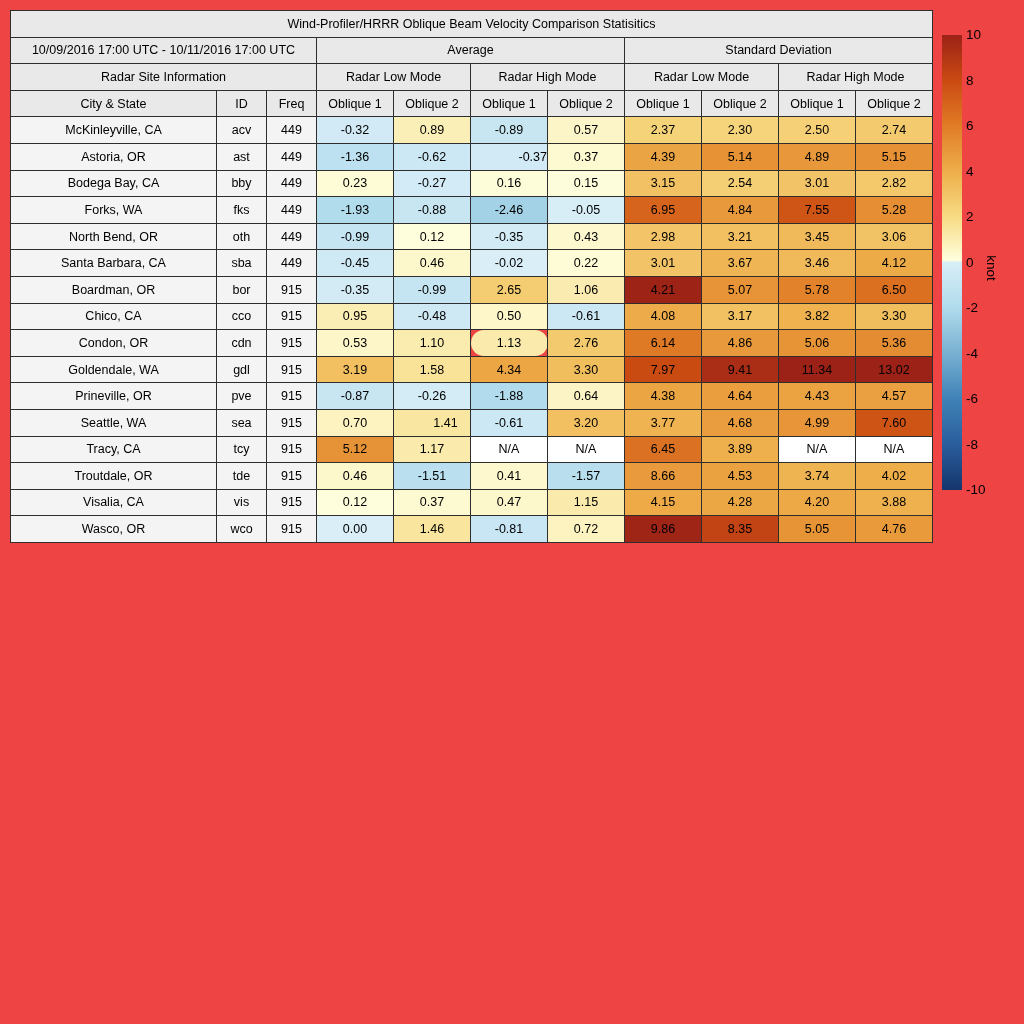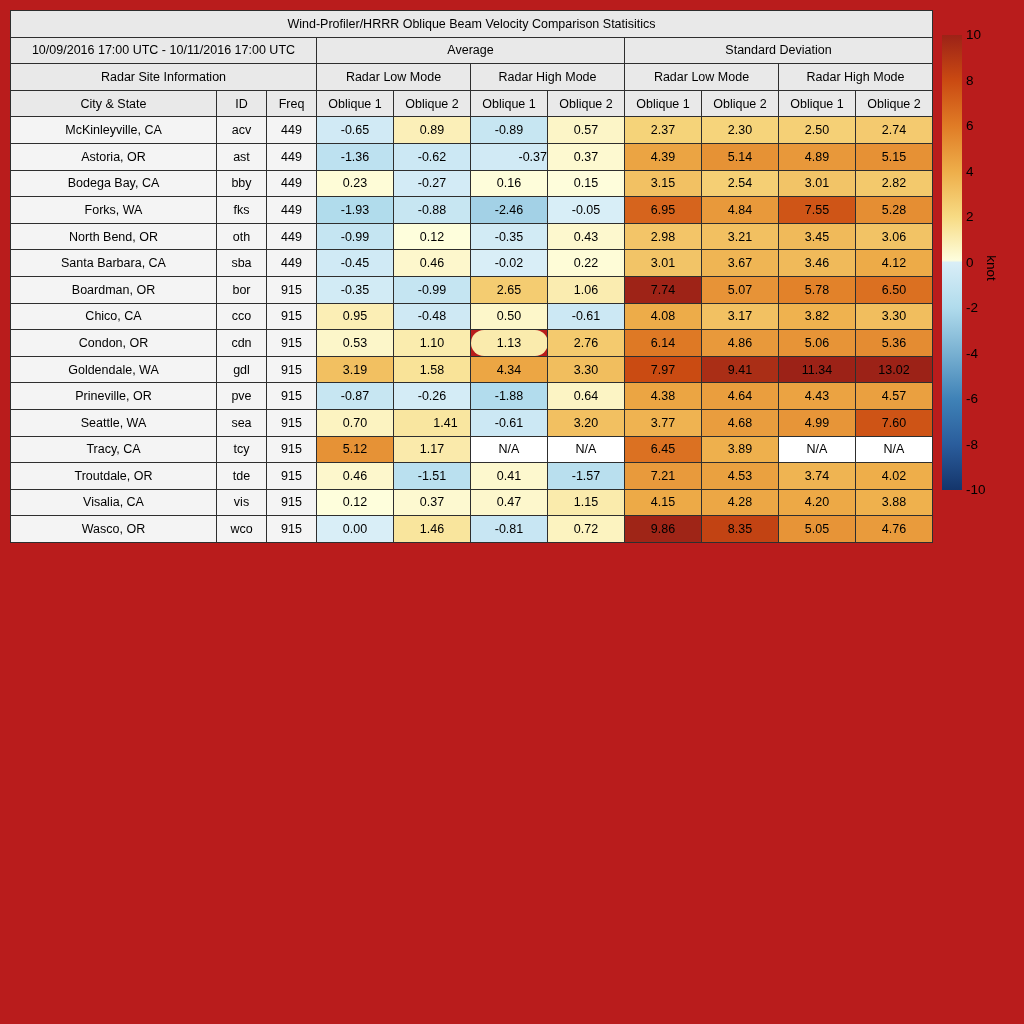--- a/index.html
+++ b/index.html
@@ -1,17 +1,17 @@
 <!DOCTYPE html>
 <html><head>
 <meta charset="utf-8">
 <style>
   html, body { margin:0; padding:0; background:#ffffff; }
   #figure {
-    position:relative; width:1024px; height:1024px; background:#b91c1c;
+    position:relative; width:1024px; height:1024px; background:#ef4444;
     font-family:"Liberation Sans", sans-serif; color:#000;
   }
   table.stats {
     position:absolute; left:10px; top:10px;
     border-collapse:collapse; table-layout:fixed; width:921px;
     border:1.5px solid #1a1a1a;
   }
   table.stats td, table.stats th {
     border:1px solid #2e2e2e; padding:0; height:25.6px;
     text-align:center; vertical-align:middle;
@@ -78,21 +78,21 @@
       <td class="hdr">Oblique 2</td>
       <td class="hdr">Oblique 1</td>
       <td class="hdr">Oblique 2</td>
     </tr>
     </tbody>
       <tbody id="rows">
         <tr>
           <td class="site">McKinleyville, CA</td>
           <td class="site">acv</td>
           <td class="site">449</td>
-          <td style="background: rgb(209, 234, 245);">-0.65</td>
+          <td style="background: rgb(209, 234, 245);">-0.32</td>
           <td style="background: rgb(251, 239, 184);">0.89</td>
           <td style="background: rgb(199, 230, 242);">-0.89</td>
           <td style="background: rgb(252, 245, 199);">0.57</td>
           <td style="background: rgb(245, 211, 121);">2.37</td>
           <td style="background: rgb(246, 212, 123);">2.30</td>
           <td style="background: rgb(245, 208, 118);">2.50</td>
           <td style="background: rgb(244, 202, 111);">2.74</td>
         </tr>
         <tr>
           <td class="site">Astoria, OR</td>
@@ -160,21 +160,21 @@
           <td style="background: rgb(237, 171, 72);">4.12</td>
         </tr>
         <tr>
           <td class="site">Boardman, OR</td>
           <td class="site">bor</td>
           <td class="site">915</td>
           <td style="background: rgb(210, 235, 245);">-0.35</td>
           <td style="background: rgb(197, 229, 242);">-0.99</td>
           <td style="background: rgb(244, 204, 113);">2.65</td>
           <td style="background: rgb(250, 236, 176);">1.06</td>
-          <td style="background: rgb(158, 35, 23);">7.74</td>
+          <td style="background: rgb(158, 35, 23);">4.21</td>
           <td style="background: rgb(231, 147, 55);">5.07</td>
           <td style="background: rgb(226, 130, 42);">5.78</td>
           <td style="background: rgb(219, 112, 33);">6.50</td>
         </tr>
         <tr>
           <td class="site">Chico, CA</td>
           <td class="site">cco</td>
           <td class="site">915</td>
           <td style="background: rgb(251, 238, 181);">0.95</td>
           <td style="background: rgb(207, 233, 244);">-0.48</td>
@@ -251,21 +251,21 @@
           <td style="background: rgb(255, 255, 255);">N/A</td>
         </tr>
         <tr>
           <td class="site">Troutdale, OR</td>
           <td class="site">tde</td>
           <td class="site">915</td>
           <td style="background: rgb(253, 247, 204);">0.46</td>
           <td style="background: rgb(186, 224, 239);">-1.51</td>
           <td style="background: rgb(253, 248, 206);">0.41</td>
           <td style="background: rgb(185, 223, 238);">-1.57</td>
-          <td style="background: rgb(232, 154, 60);">7.21</td>
+          <td style="background: rgb(232, 154, 60);">8.66</td>
           <td style="background: rgb(234, 161, 64);">4.53</td>
           <td style="background: rgb(239, 180, 82);">3.74</td>
           <td style="background: rgb(238, 174, 74);">4.02</td>
         </tr>
         <tr>
           <td class="site">Visalia, CA</td>
           <td class="site">vis</td>
           <td class="site">915</td>
           <td style="background: rgb(254, 254, 220);">0.12</td>
           <td style="background: rgb(253, 249, 208);">0.37</td>

